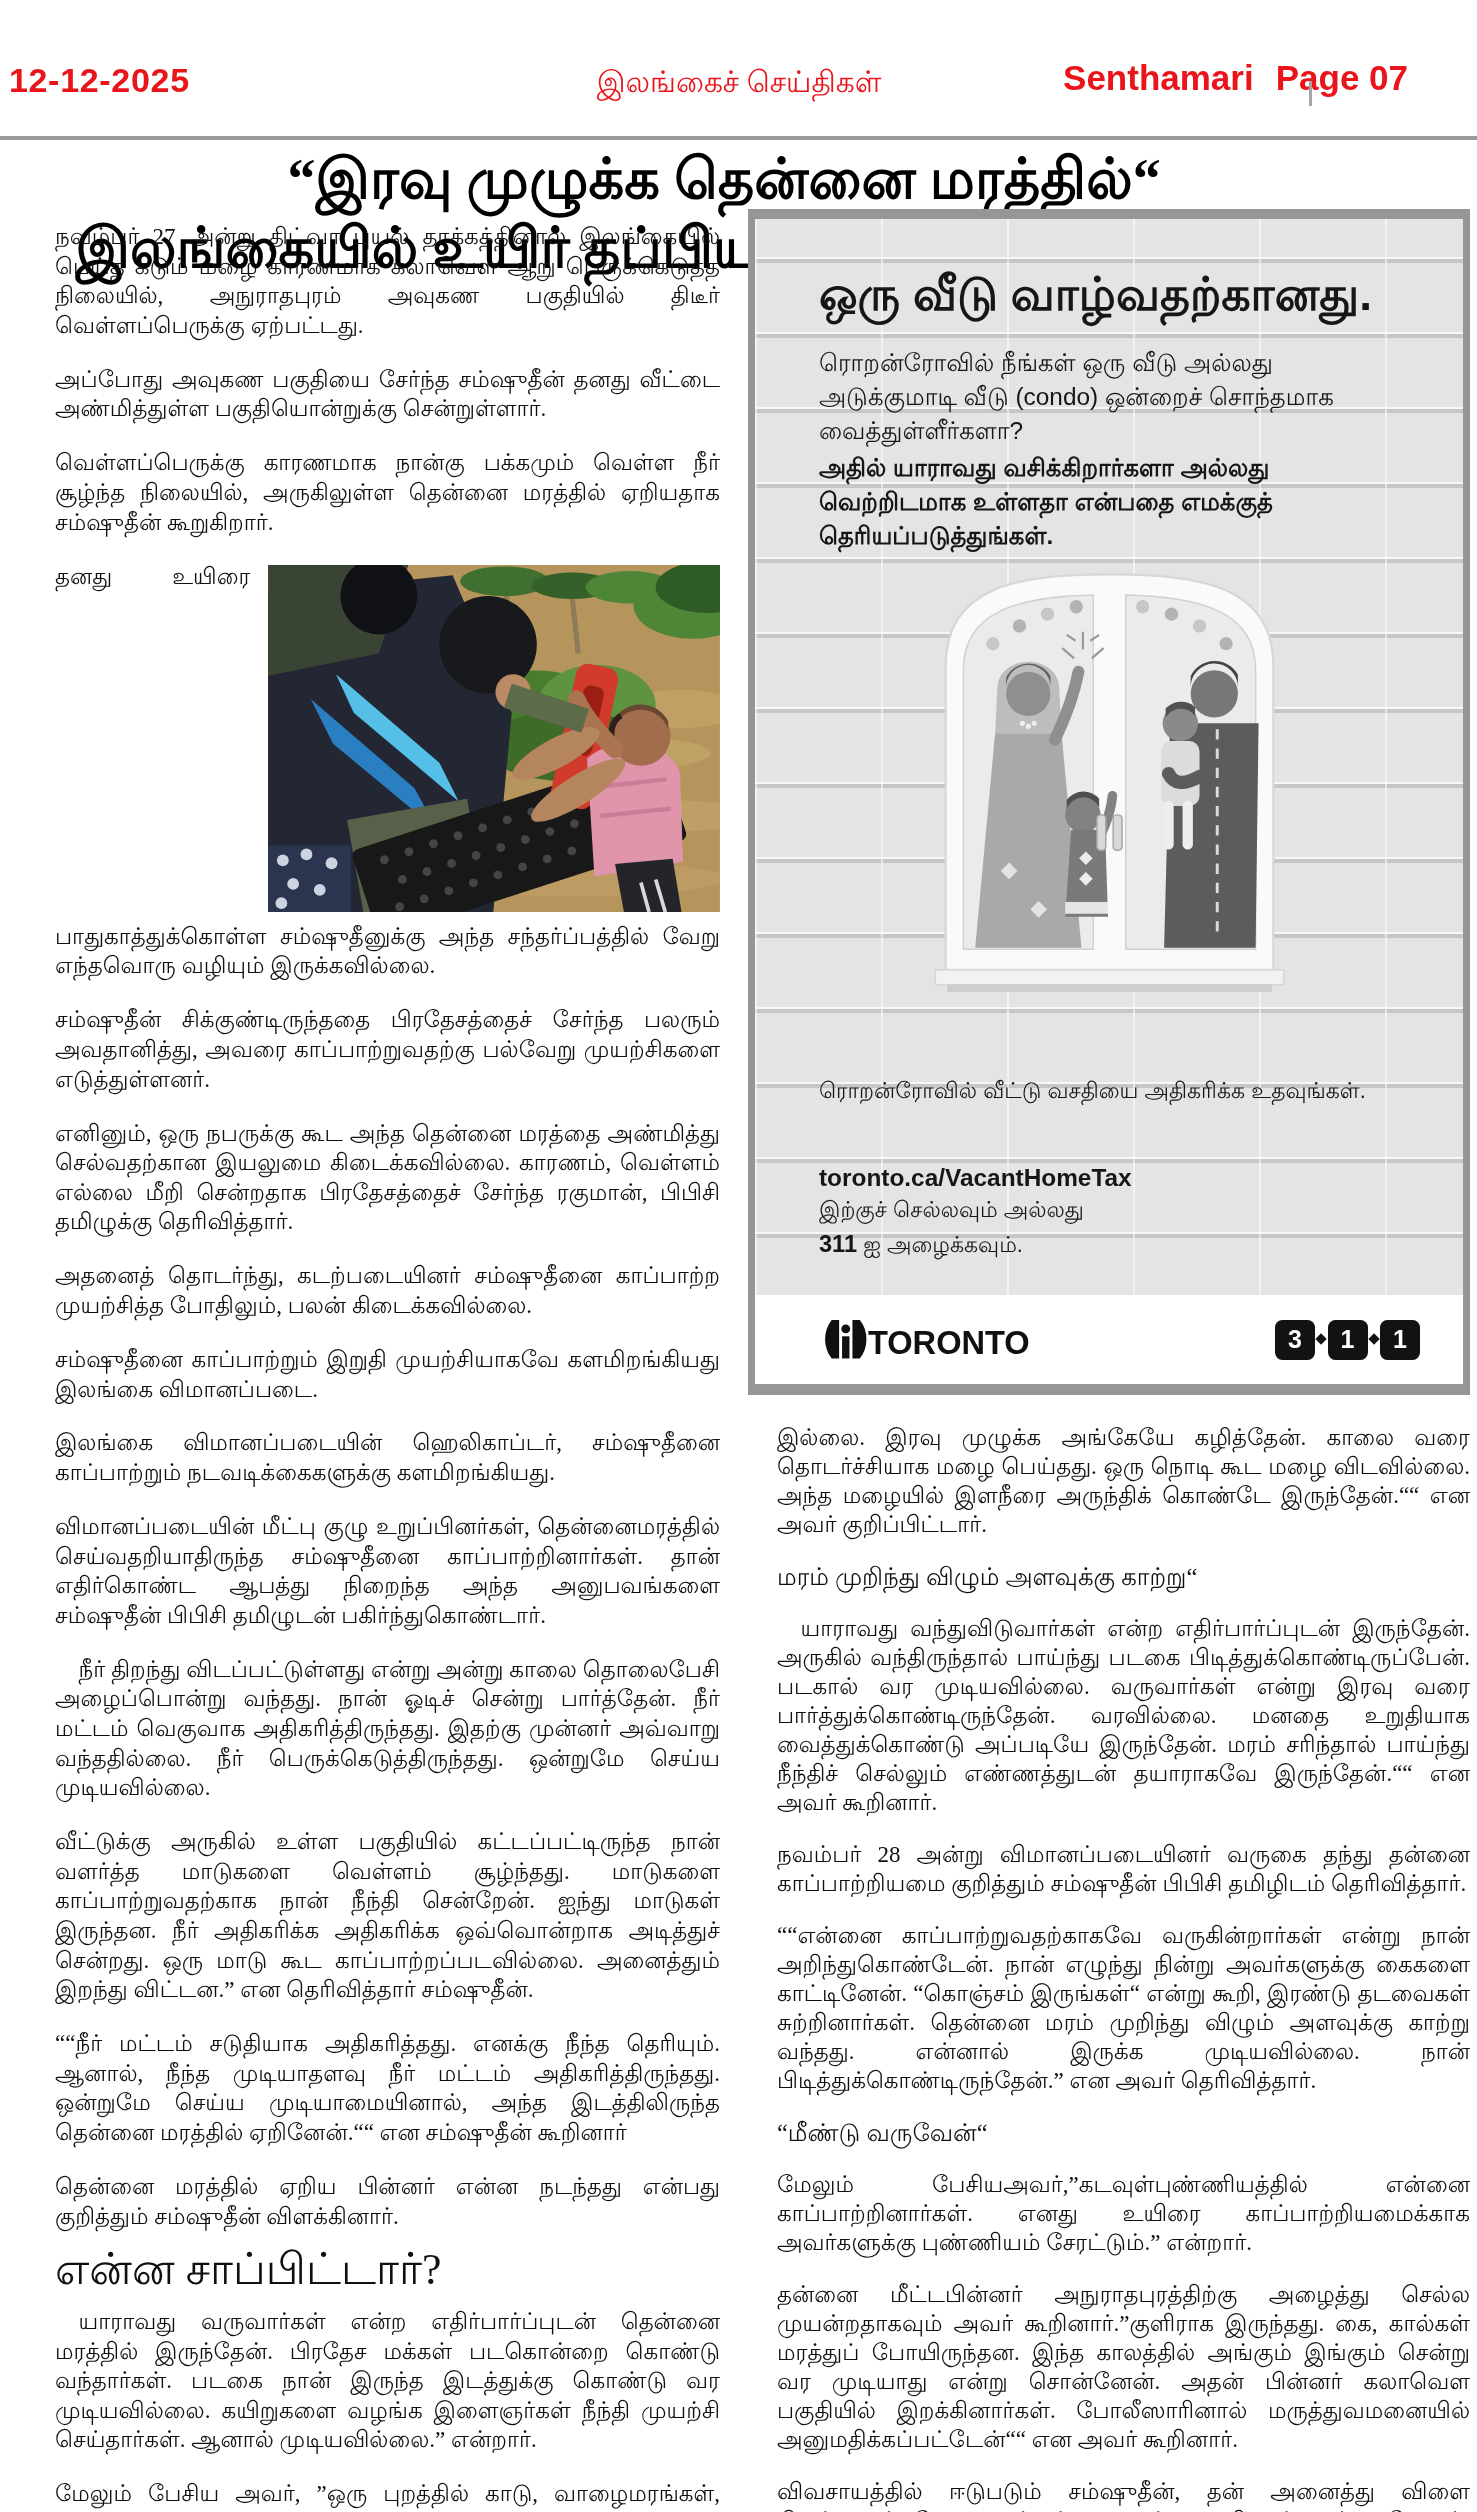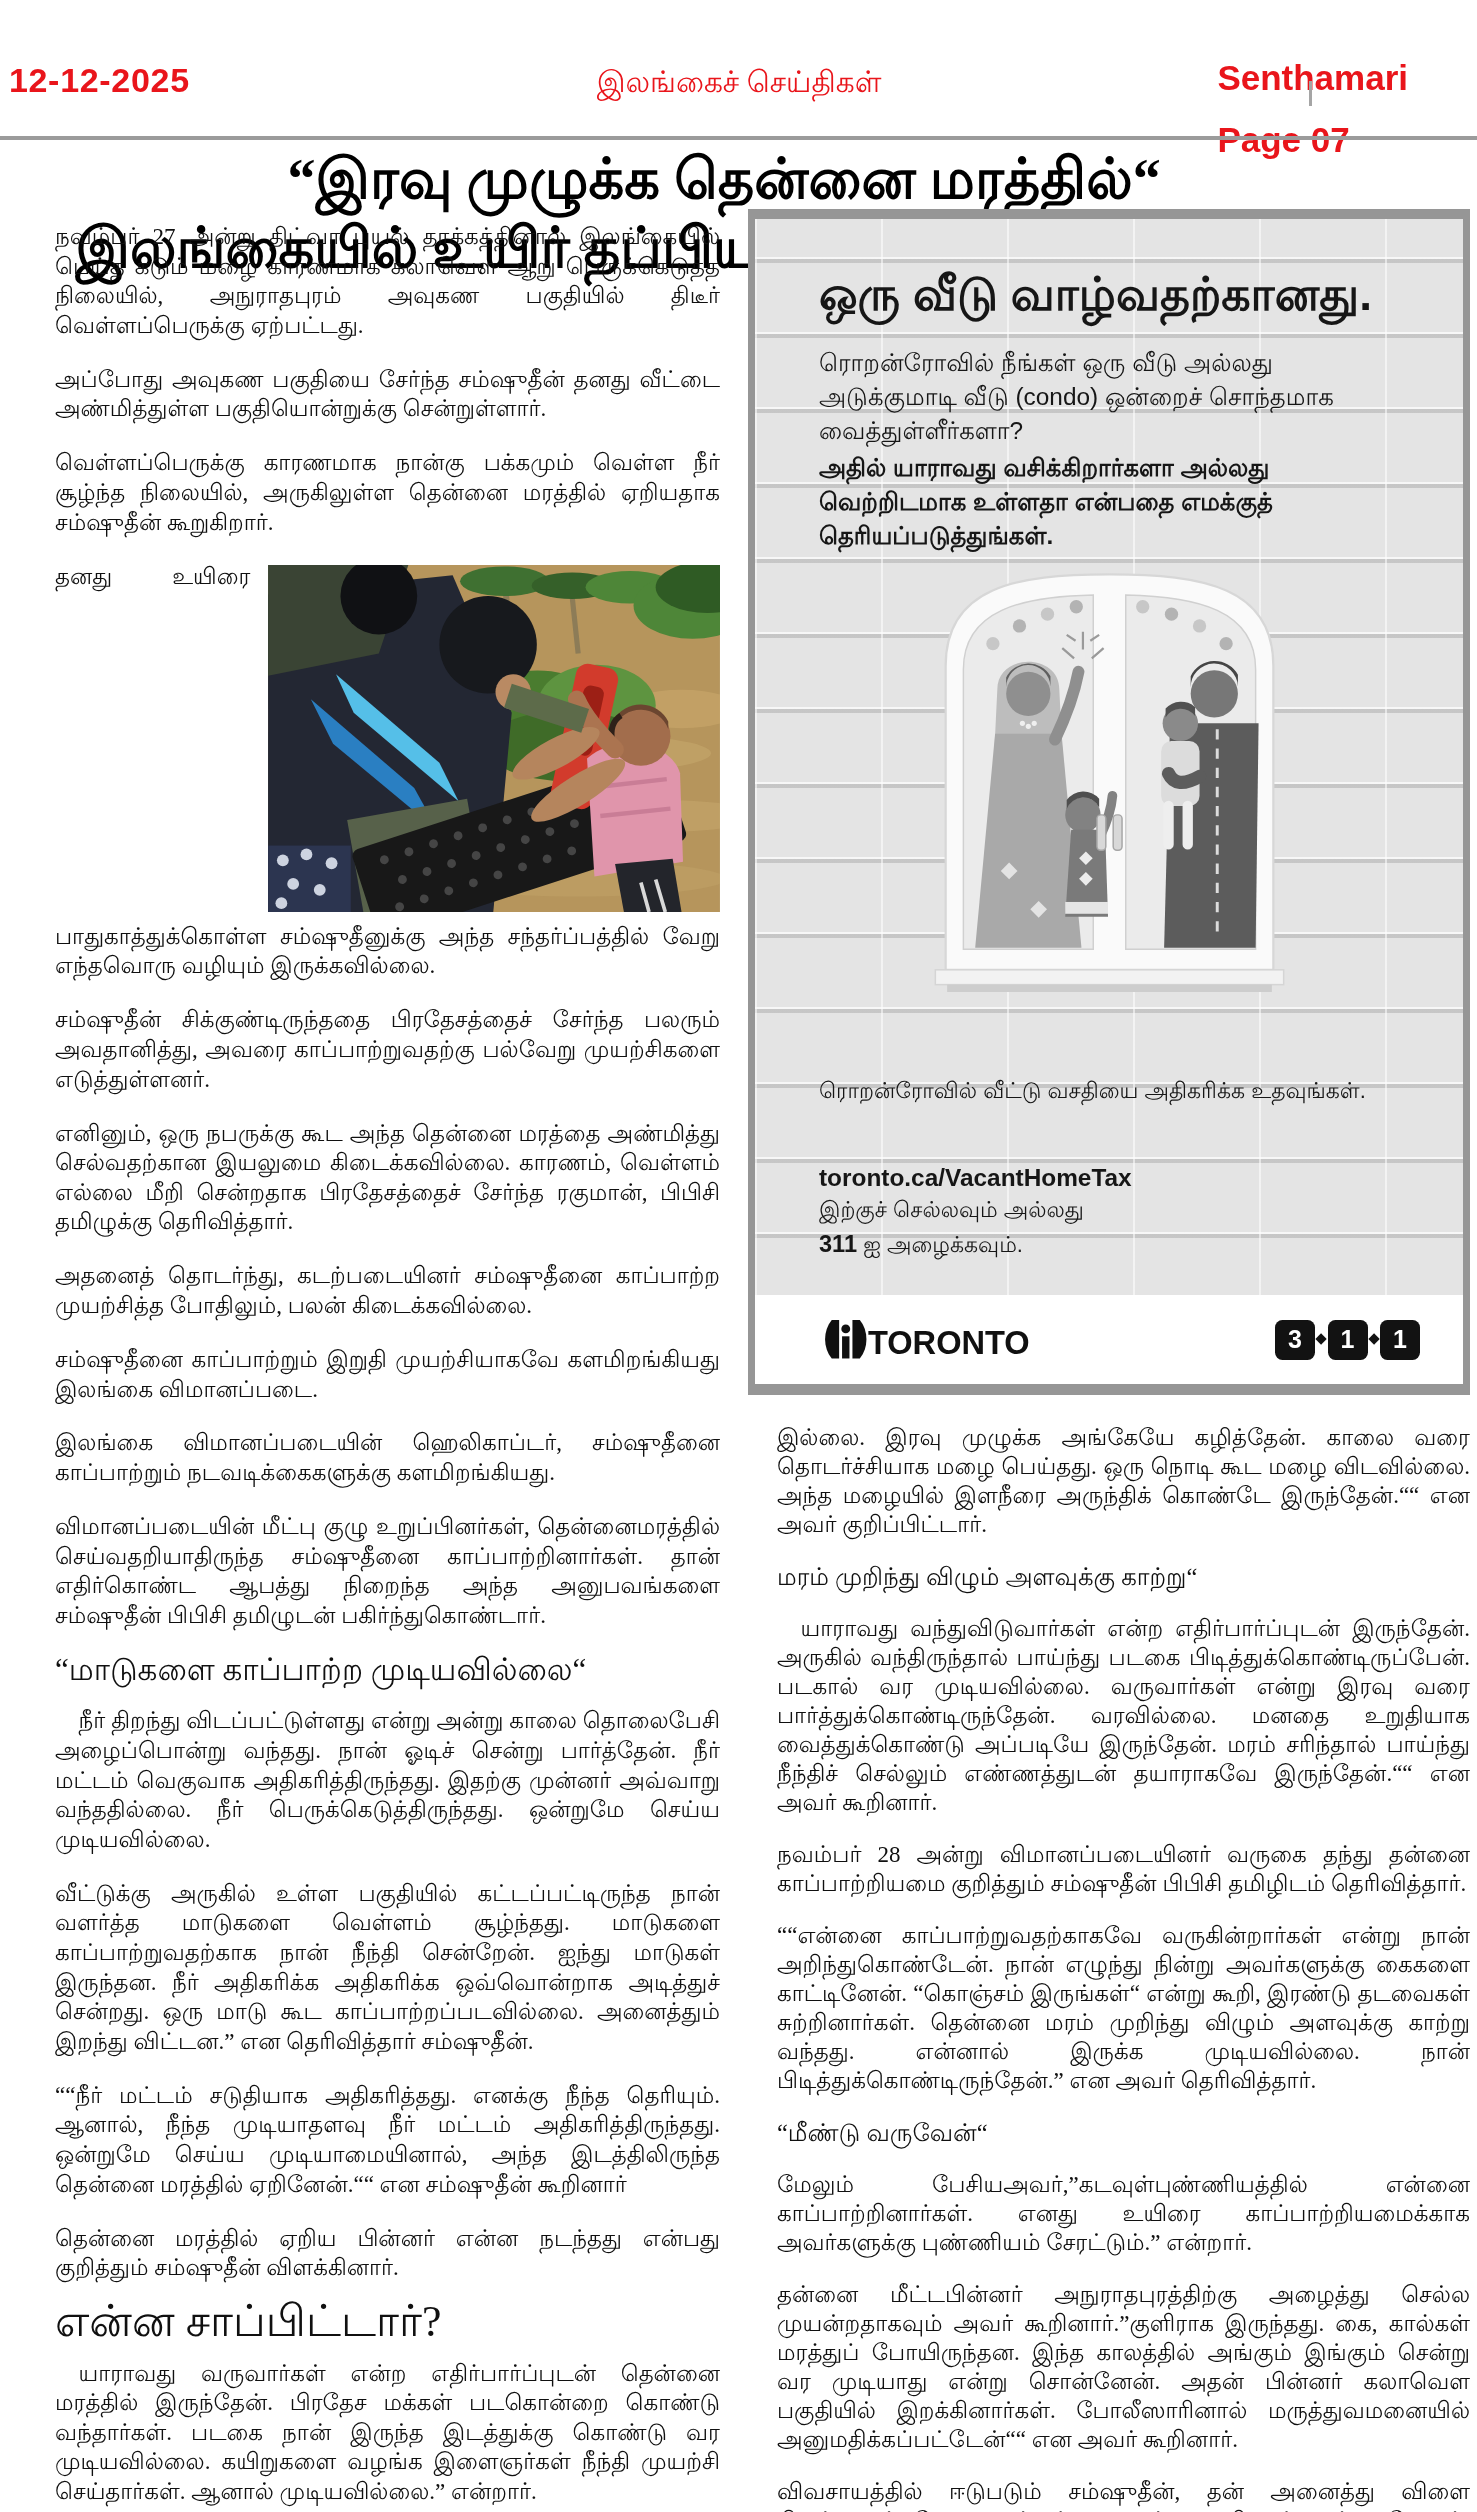--- a/index.html
+++ b/index.html
@@ -1,21 +1,21 @@
 <!DOCTYPE html>
 <html style="font-size:11.8px"><head>
 <meta charset="utf-8">
 <style>
   html,body{margin:0;padding:0;background:#ffffff;}
   .page{position:relative;width:1478px;height:2512px;background:#ffffff;overflow:hidden;
         font-family:"Liberation Serif",serif;color:#111;margin-top:28px;}
   
   .hdr-date{position:absolute;left:8.9px;top:32.5px;font:bold 34px "Liberation Sans",sans-serif;color:#e9151b;letter-spacing:0.7px;}
   .hdr-center{position:absolute;left:50%;transform:translateX(-50%);top:38px;font:400 29.6px "Liberation Serif",serif;color:#e9151b;}
-  .hdr-right{position:absolute;right:70px;top:29.6px;display:flex;gap:22px;font:bold 35px "Liberation Sans",sans-serif;color:#e9151b;flex-direction:column;}
+  .hdr-right{position:absolute;right:70px;top:29.6px;display:flex;gap:22px;font:bold 35px "Liberation Sans",sans-serif;color:#e9151b;}
   .rule{position:absolute;top:108px;left:0;width:1478px;height:3.7px;background:#9b9b9b;}
   .tick{position:absolute;left:1309px;top:53px;width:3px;height:25px;background:#a5a5a5;}
   
   .headline{position:absolute;top:117px;left:29.6px;width:1389px;text-align:center;color:#000;}
   .headline div{font-size:56px;line-height:69px;font-weight:700;}
   
   .col{position:absolute;text-align:justify;color:#101010;}
   .col-left{top:194px;left:55px;width:665px;font-size:23px;line-height:29.6px;}
   .col-left p{margin:0 0 24.4px;}
   .col-right{top:1395px;left:777px;width:693px;font-size:23px;line-height:29px;}
@@ -170,21 +170,20 @@
       </svg>
     </figure>
 
     <p>தனது உயிரை பாதுகாத்துக்கொள்ள சம்ஷுதீனுக்கு அந்த சந்தர்ப்பத்தில் வேறு எந்தவொரு வழியும் இருக்கவில்லை.</p>
     <p>சம்ஷுதீன் சிக்குண்டிருந்ததை பிரதேசத்தைச் சேர்ந்த பலரும் அவதானித்து, அவரை காப்பாற்றுவதற்கு பல்வேறு முயற்சிகளை எடுத்துள்ளனர்.</p>
     <p>எனினும், ஒரு நபருக்கு கூட அந்த தென்னை மரத்தை அண்மித்து செல்வதற்கான இயலுமை கிடைக்கவில்லை. காரணம், வெள்ளம் எல்லை மீறி சென்றதாக பிரதேசத்தைச் சேர்ந்த ரகுமான், பிபிசி தமிழுக்கு தெரிவித்தார்.</p>
     <p>அதனைத் தொடர்ந்து, கடற்படையினர் சம்ஷுதீனை காப்பாற்ற முயற்சித்த போதிலும், பலன் கிடைக்கவில்லை.</p>
     <p>சம்ஷுதீனை காப்பாற்றும் இறுதி முயற்சியாகவே களமிறங்கியது இலங்கை விமானப்படை.</p>
     <p>இலங்கை விமானப்படையின் ஹெலிகாப்டர், சம்ஷுதீனை காப்பாற்றும் நடவடிக்கைகளுக்கு களமிறங்கியது.</p>
     <p>விமானப்படையின் மீட்பு குழு உறுப்பினர்கள், தென்னைமரத்தில் செய்வதறியாதிருந்த சம்ஷுதீனை காப்பாற்றினார்கள். தான் எதிர்கொண்ட ஆபத்து நிறைந்த அந்த அனுபவங்களை சம்ஷுதீன் பிபிசி தமிழுடன் பகிர்ந்துகொண்டார்.</p>
-    <h2 class="sub1">“மாடுகளை காப்பாற்ற முடியவில்லை“</h2>
     <p class="ind">நீர் திறந்து விடப்பட்டுள்ளது என்று அன்று காலை தொலைபேசி அழைப்பொன்று வந்தது. நான் ஓடிச் சென்று பார்த்தேன். நீர் மட்டம் வெகுவாக அதிகரித்திருந்தது. இதற்கு முன்னர் அவ்வாறு வந்ததில்லை. நீர் பெருக்கெடுத்திருந்தது. ஒன்றுமே செய்ய முடியவில்லை.</p>
     <p>வீட்டுக்கு அருகில் உள்ள பகுதியில் கட்டப்பட்டிருந்த நான் வளர்த்த மாடுகளை வெள்ளம் சூழ்ந்தது. மாடுகளை காப்பாற்றுவதற்காக நான் நீந்தி சென்றேன். ஐந்து மாடுகள் இருந்தன. நீர் அதிகரிக்க அதிகரிக்க ஒவ்வொன்றாக அடித்துச் சென்றது. ஒரு மாடு கூட காப்பாற்றப்படவில்லை. அனைத்தும் இறந்து விட்டன.” என தெரிவித்தார் சம்ஷுதீன்.</p>
     <p>““நீர் மட்டம் சடுதியாக அதிகரித்தது. எனக்கு நீந்த தெரியும். ஆனால், நீந்த முடியாதளவு நீர் மட்டம் அதிகரித்திருந்தது. ஒன்றுமே செய்ய முடியாமையினால், அந்த இடத்திலிருந்த தென்னை மரத்தில் ஏறினேன்.““ என சம்ஷுதீன் கூறினார்</p>
     <p>தென்னை மரத்தில் ஏறிய பின்னர் என்ன நடந்தது என்பது குறித்தும் சம்ஷுதீன் விளக்கினார்.</p>
     <h2 class="sub2">என்ன சாப்பிட்டார்?</h2>
     <p class="ind">யாராவது வருவார்கள் என்ற எதிர்பார்ப்புடன் தென்னை மரத்தில் இருந்தேன். பிரதேச மக்கள் படகொன்றை கொண்டு வந்தார்கள். படகை நான் இருந்த இடத்துக்கு கொண்டு வர முடியவில்லை. கயிறுகளை வழங்க இளைஞர்கள் நீந்தி முயற்சி செய்தார்கள். ஆனால் முடியவில்லை.” என்றார்.</p>
     <p>மேலும் பேசிய அவர், ”ஒரு புறத்தில் காடு, வாழைமரங்கள், பாக்கு மரங்கள் இருந்தன. நான் அங்கு அடித்து சென்றிருந்தால் இறந்திருப்பேன். சுனாமி வந்ததை போன்று ஒரே சந்தர்ப்பத்தில் நீர் சடுதியாக அதிகரித்தது.”</p>
 
   </div>
 

